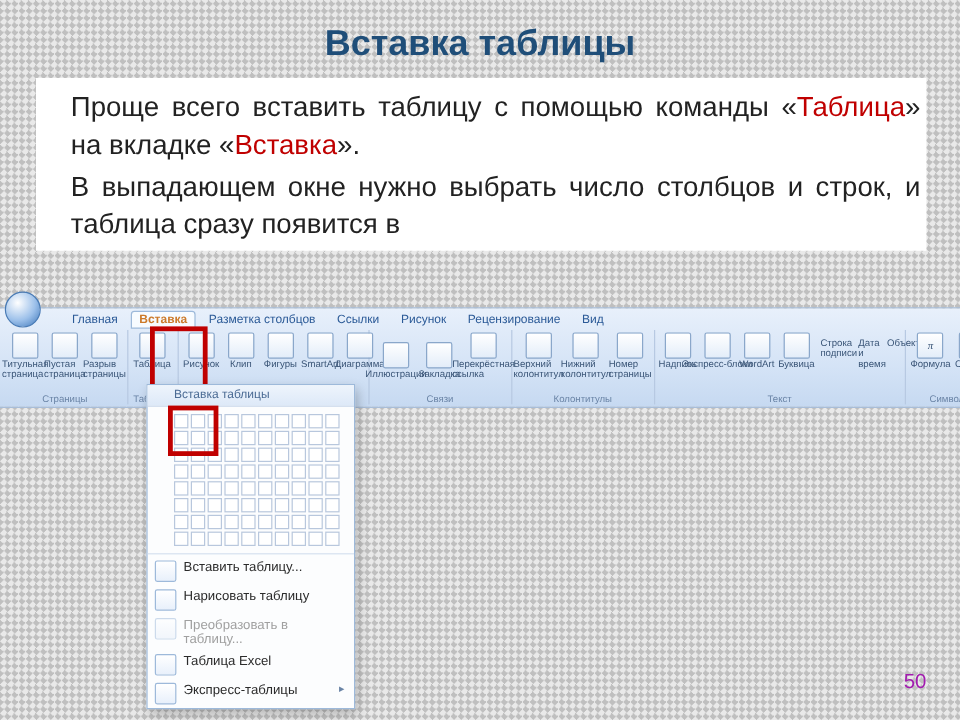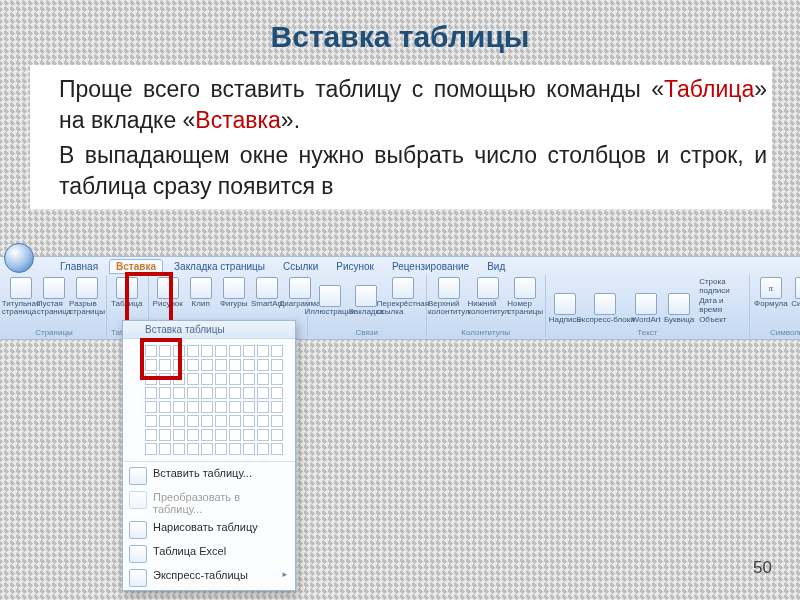--- a/index.html
+++ b/index.html
@@ -25,21 +25,21 @@
   }
   .body-text{
     font-size:23px;line-height:1.35;
     color:#222;
     padding:8px 4px 6px 28px;
     text-align:justify;
   }
   .kw{color:#c00000}
   .page-num{
     position:absolute;right:28px;bottom:22px;
-    font-size:17px;color:#404040;
+    font-size:17px;color:#a21caf;
   }
 
   
   .ribbon{
     position:absolute;left:0;width:800px;top:256px;height:82px;
     background:linear-gradient(#e8f0fb,#d4e3f6 60%,#c6d9f1);
     border-top:1px solid #a8bdd8;border-bottom:1px solid #a8bdd8;
     font-size:9px;color:#3b3b3b;
   }
   .office-btn{
@@ -101,21 +101,21 @@
     <div style="height:4px"></div>
     <span>В выпадающем окне нужно выбрать число столбцов и строк, и таблица сразу появится в</span>
   </div>
 </div>
 
 <div class="ribbon">
   <div class="office-btn"></div>
   <div class="tabs">
     <div class="tab">Главная</div>
     <div class="tab active">Вставка</div>
-    <div class="tab">Закладка страницы</div>
+    <div class="tab">Разметка столбцов</div>
     <div class="tab">Ссылки</div>
     <div class="tab">Рисунок</div>
     <div class="tab">Рецензирование</div>
     <div class="tab">Вид</div>
   </div>
 
   <div class="groups">
 
     <div class="grp" style="width:96px">
       <div class="grp-items">
@@ -218,21 +218,21 @@
             <div class="lb">Экспресс-блоки</div>
           </div>
         <div class="rbtn">
             <div class="ic"></div>
             <div class="lb">WordArt</div>
           </div>
         <div class="rbtn">
             <div class="ic"></div>
             <div class="lb">Буквица</div>
           </div>
-        <div style="display:flex;flex-direction:column;gap:1px;font-size:8px;color:#3a5577;margin-left:2px">
+        <div style="display:flex;gap:1px;font-size:8px;color:#3a5577;margin-left:2px">
           <span>Строка подписи</span>
           <span>Дата и время</span>
           <span>Объект</span>
         </div>
       </div>
       <div class="grp-title">Текст</div>
     </div>
 
     <div class="grp" style="flex:1">
       <div class="grp-items">
@@ -336,27 +336,27 @@
         <div class="cell"></div>
         <div class="cell"></div>
         <div class="cell"></div>
       </div>
   </div>
   <div class="drop-sep"></div>
   <div class="drop-item">
       <div class="di-ic"></div>
       <span>Вставить таблицу...</span>
     </div>
+  <div class="drop-item">
+      <div class="di-ic"></div>
+      <span>Нарисовать таблицу</span>
+    </div>
   <div class="drop-item disabled">
       <div class="di-ic"></div>
       <span>Преобразовать в таблицу...</span>
-    </div>
-  <div class="drop-item">
-      <div class="di-ic"></div>
-      <span>Нарисовать таблицу</span>
     </div>
   <div class="drop-item">
       <div class="di-ic"></div>
       <span>Таблица Excel</span>
     </div>
   <div class="drop-item">
       <div class="di-ic"></div>
       <span>Экспресс-таблицы</span>
       <span class="arrow">▸</span>
     </div>

